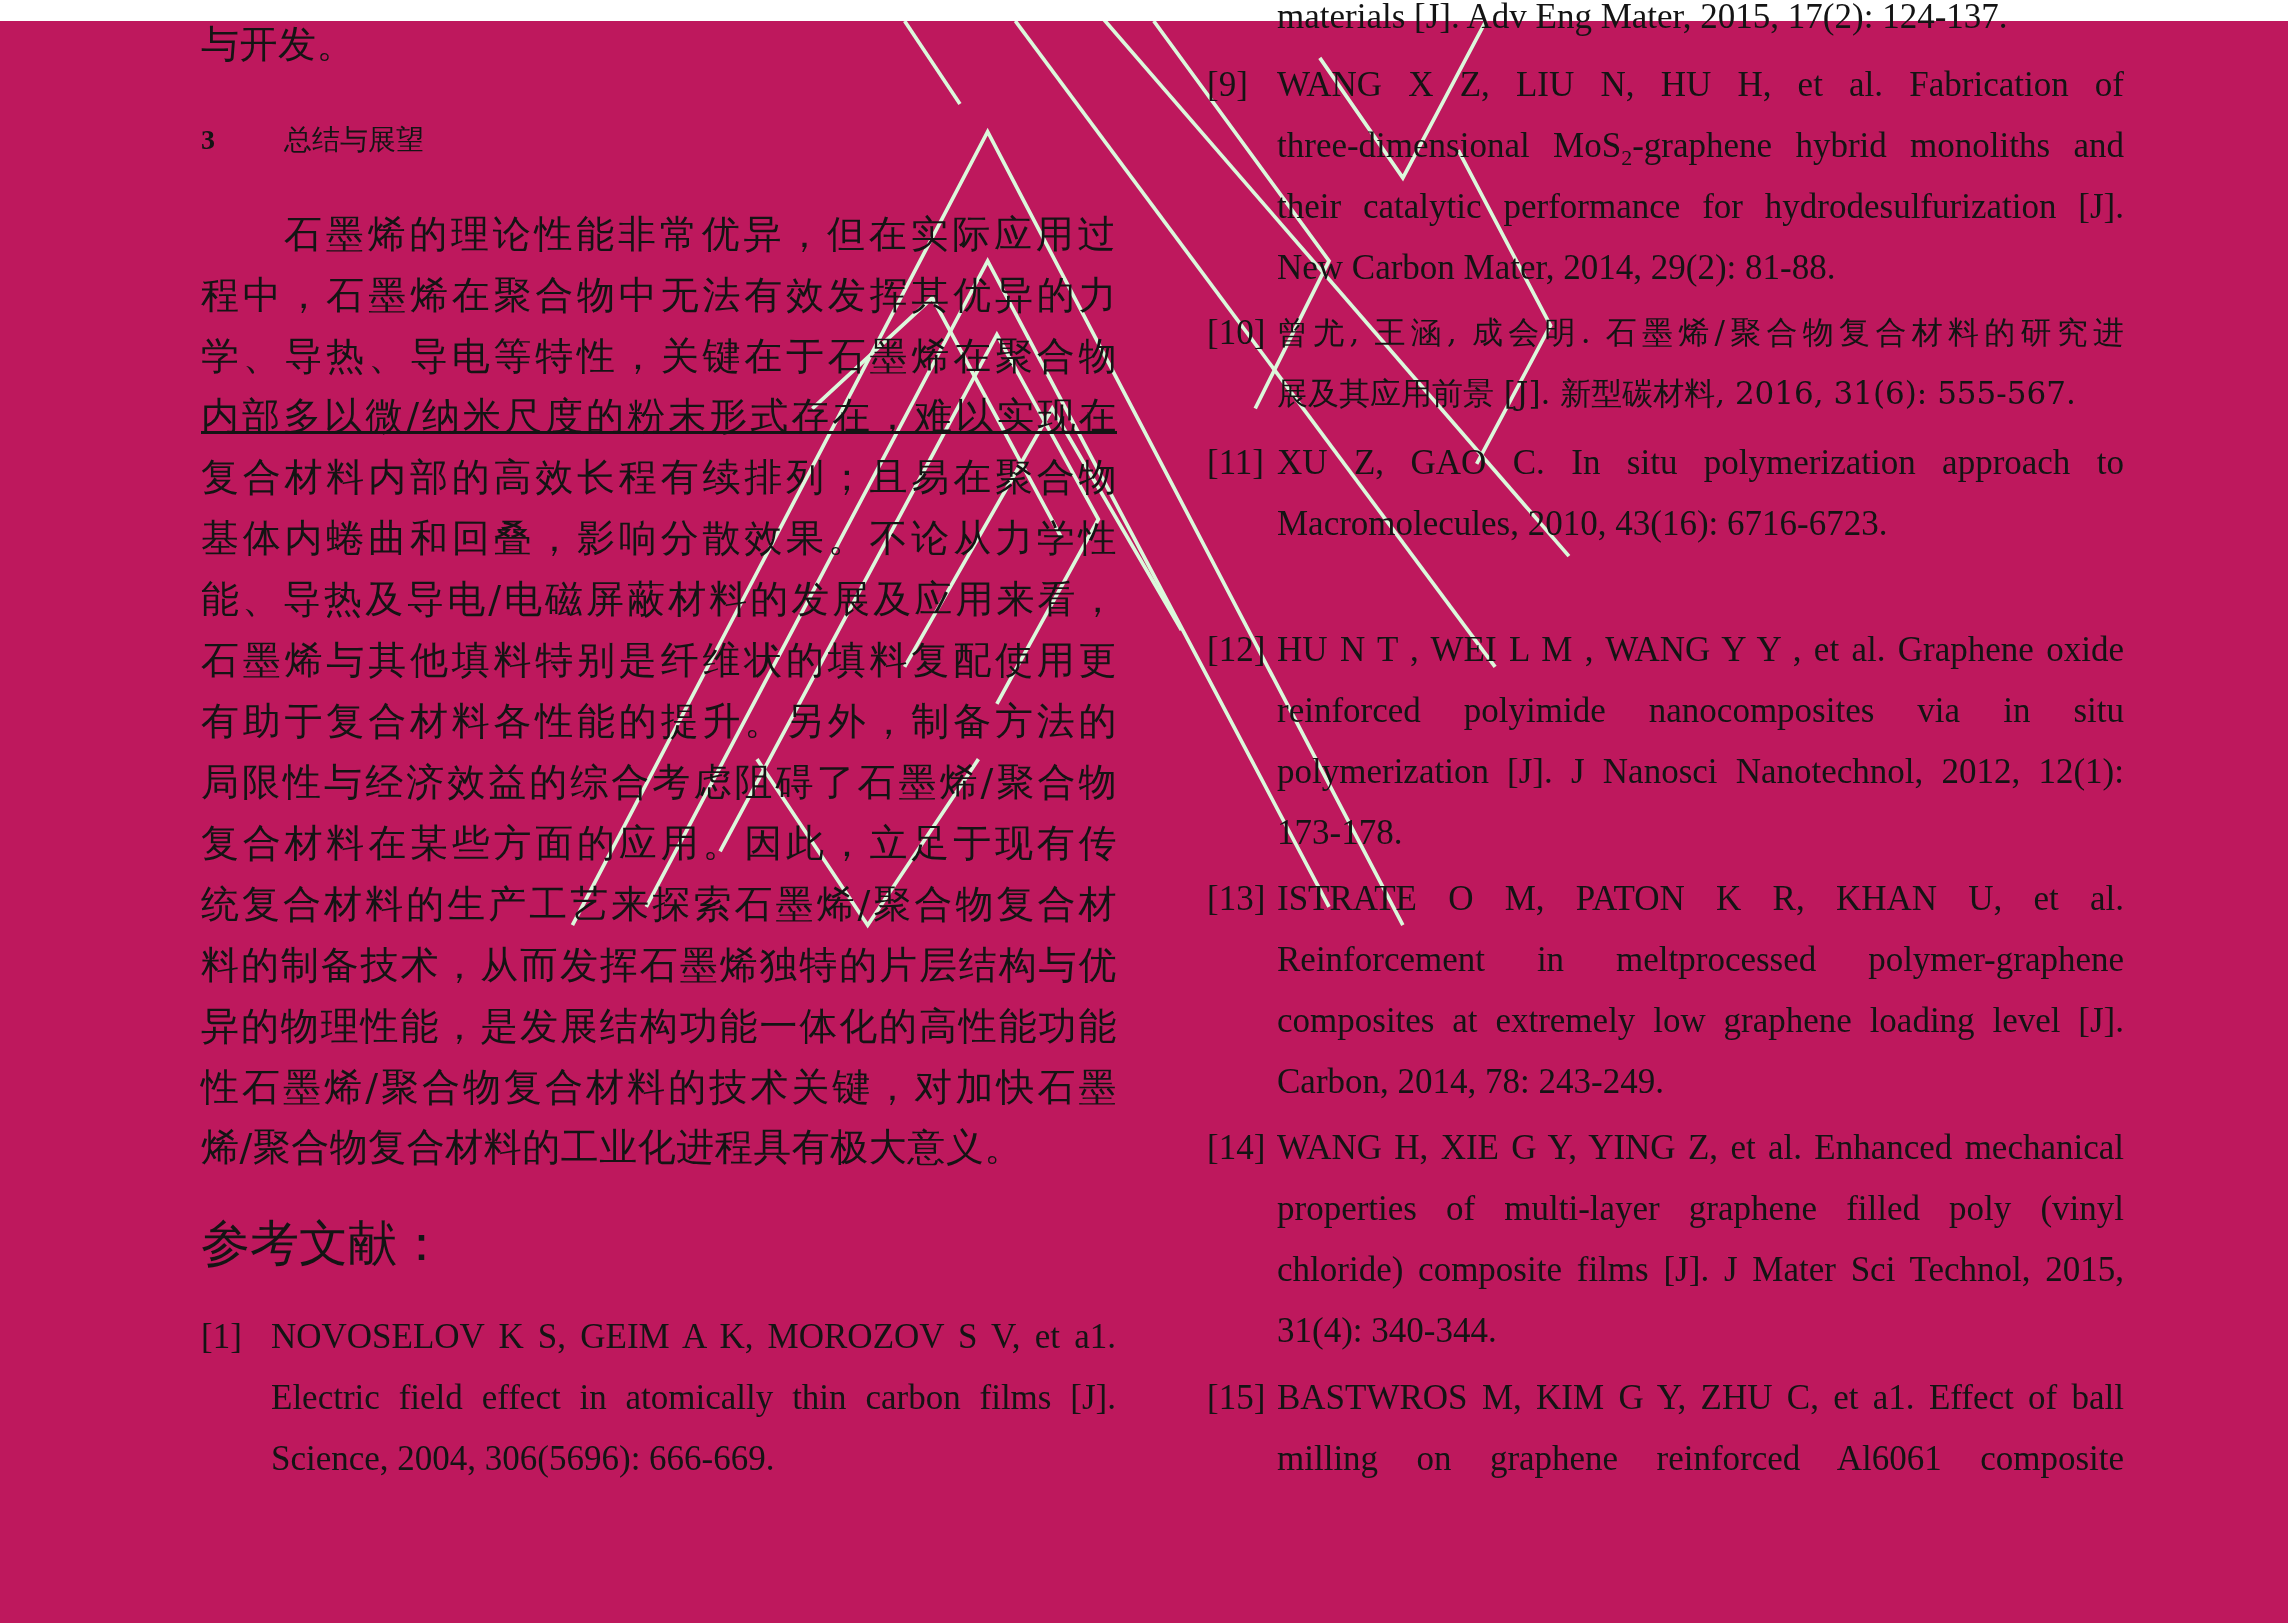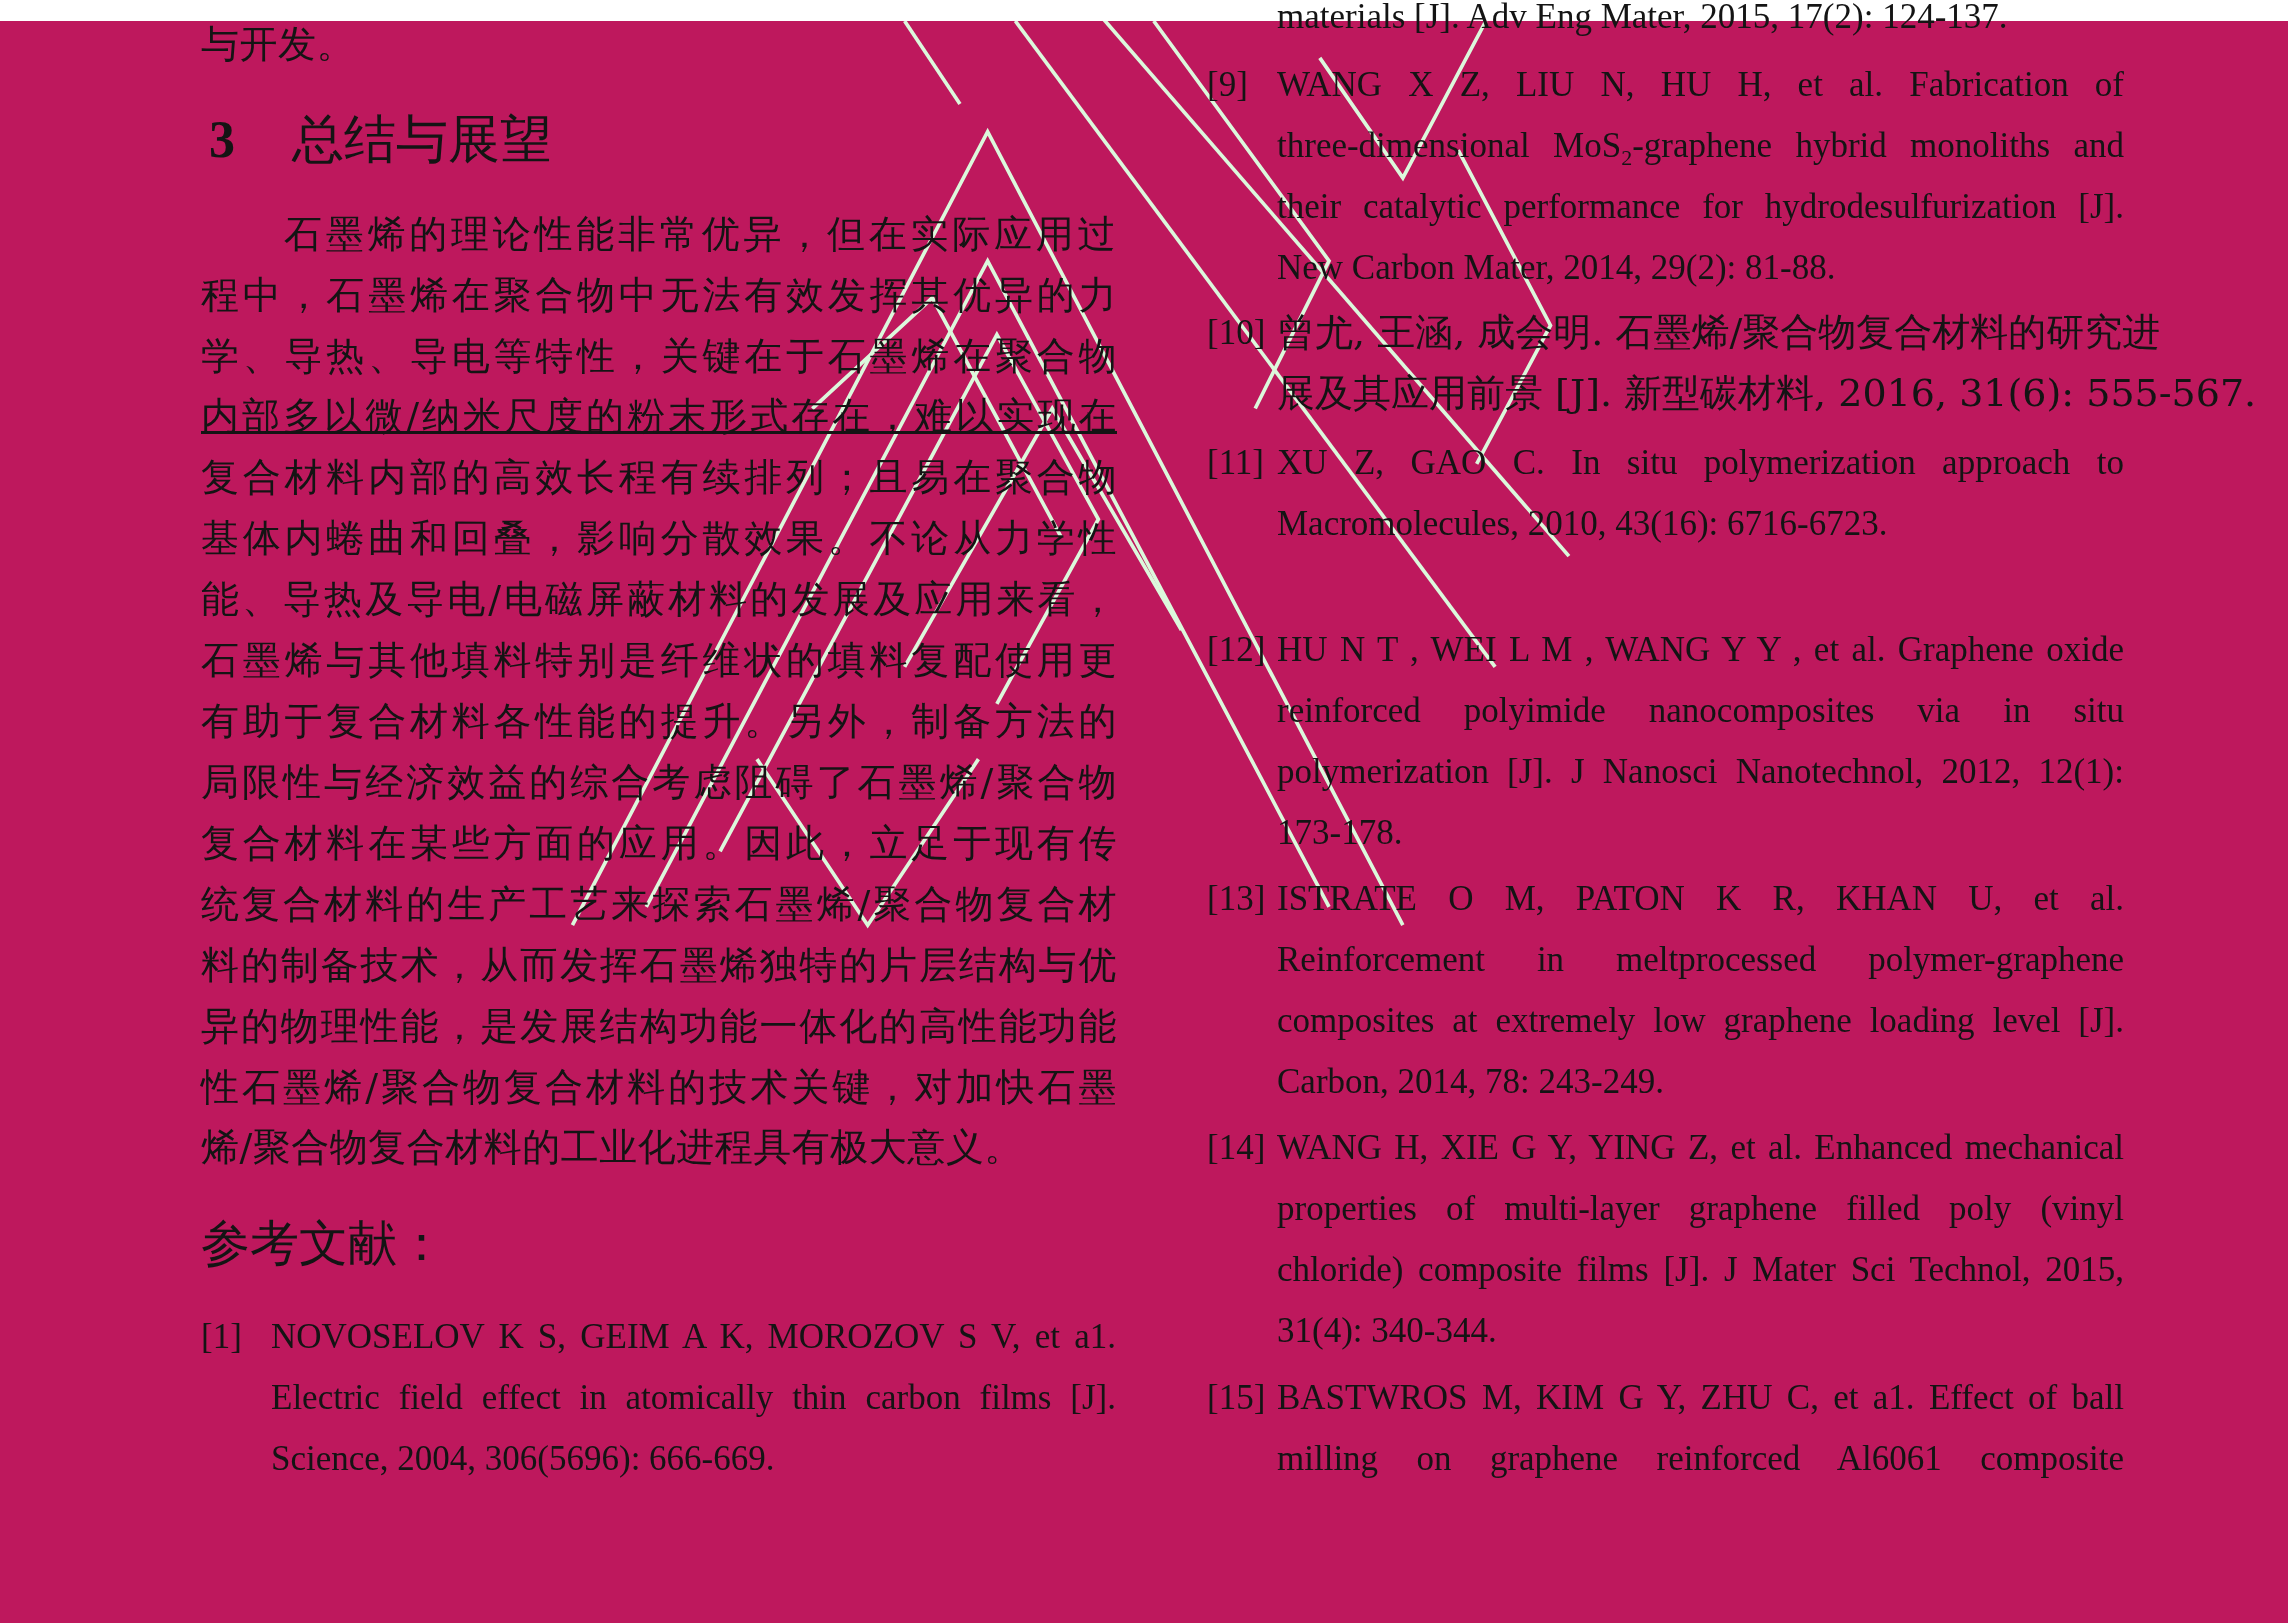--- a/index.html
+++ b/index.html
@@ -7,30 +7,30 @@
   .page { position: absolute; left: 0; top: 0; width: 2289px; height: 1623px; background: #be185d; margin-top: 21px; }
   .watermark { position: absolute; left: 0; top: 0; width: 2289px; height: 1623px; pointer-events: none; }
   .col { position: absolute; top: 0; }
   .col-left { left: 201px; width: 916px; }
   .col-right { left: 1207px; width: 917px; }
 
   .body-zh { font-family: "DejaVu Serif", "Liberation Serif", serif; font-size: 38px; line-height: 61px; letter-spacing: 0.5px; }
   .line { position: absolute; left: 0; white-space: nowrap; text-align: justify; text-align-last: justify; width: 916px; }
   .line.last { text-align-last: left; }
 
-  .heading { position: absolute; left: 8px; font-family: "DejaVu Sans", sans-serif; font-size: 52px; line-height: 61px; white-space: nowrap; }
+  .heading { position: absolute; left: 0; font-family: "DejaVu Sans", sans-serif; font-size: 28px; line-height: 61px; white-space: nowrap; }
   .heading .num { font-family: "Liberation Serif", serif; font-weight: bold; display: inline-block; width: 83px; }
   .refs-title { position: absolute; left: 0; font-family: "DejaVu Sans", sans-serif; font-size: 49px; line-height: 61px; }
 
   .ref { position: absolute; left: 0; width: 917px; }
   .ref .rnum { position: absolute; left: 0; font-family: "Liberation Serif", serif; font-size: 35px; line-height: 61px; }
   .ref .rtext { position: absolute; left: 70px; width: 847px; }
   .ref .rline { font-family: "Liberation Serif", serif; font-size: 35px; line-height: 61px; height: 61px; white-space: nowrap; text-align: justify; text-align-last: justify; overflow: visible; }
   .ref .rline.last { text-align-last: left; }
-  .ref .rline.zh { font-family: "DejaVu Serif", serif; font-size: 38px; }
+  .ref .rline.zh { font-family: "DejaVu Serif", serif; font-size: 31px; }
 
   .ref-left { width: 916px; }
   .ref-left .rtext { left: 70px; width: 845px; }
 </style>
 </head>
 <body>
 
 <div class="page">
 
   <svg class="watermark" viewBox="0 0 2480 1759">

